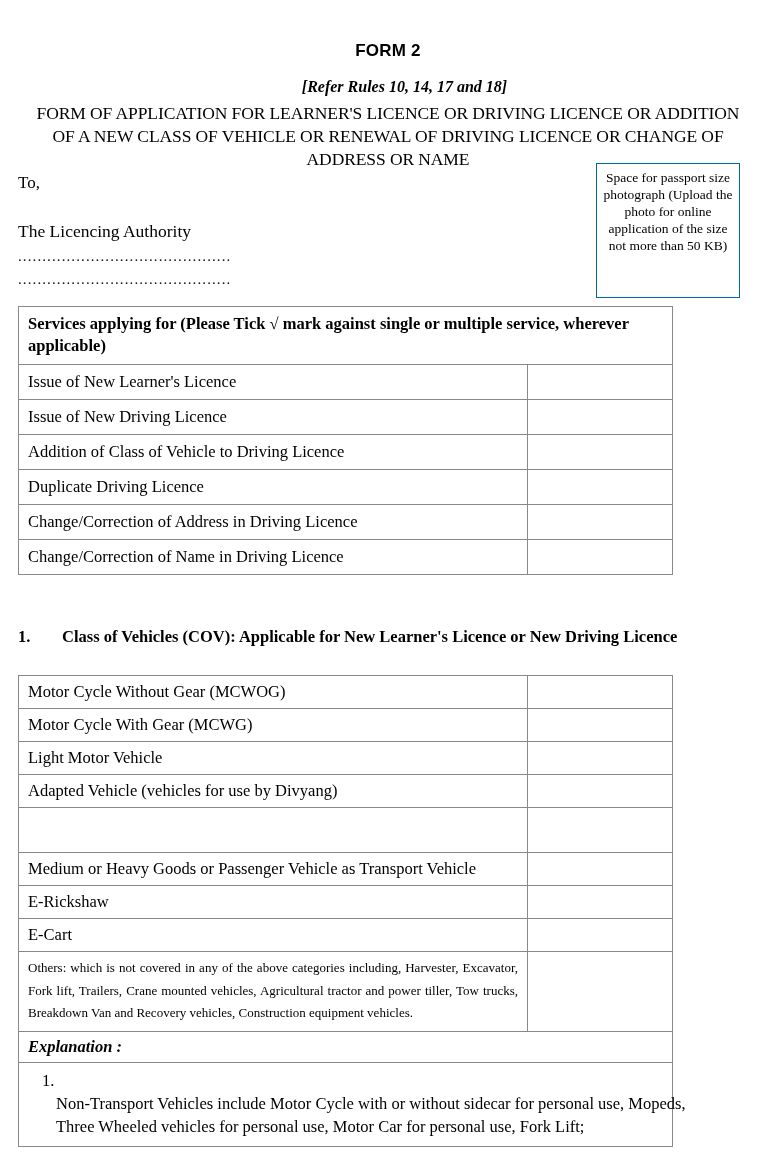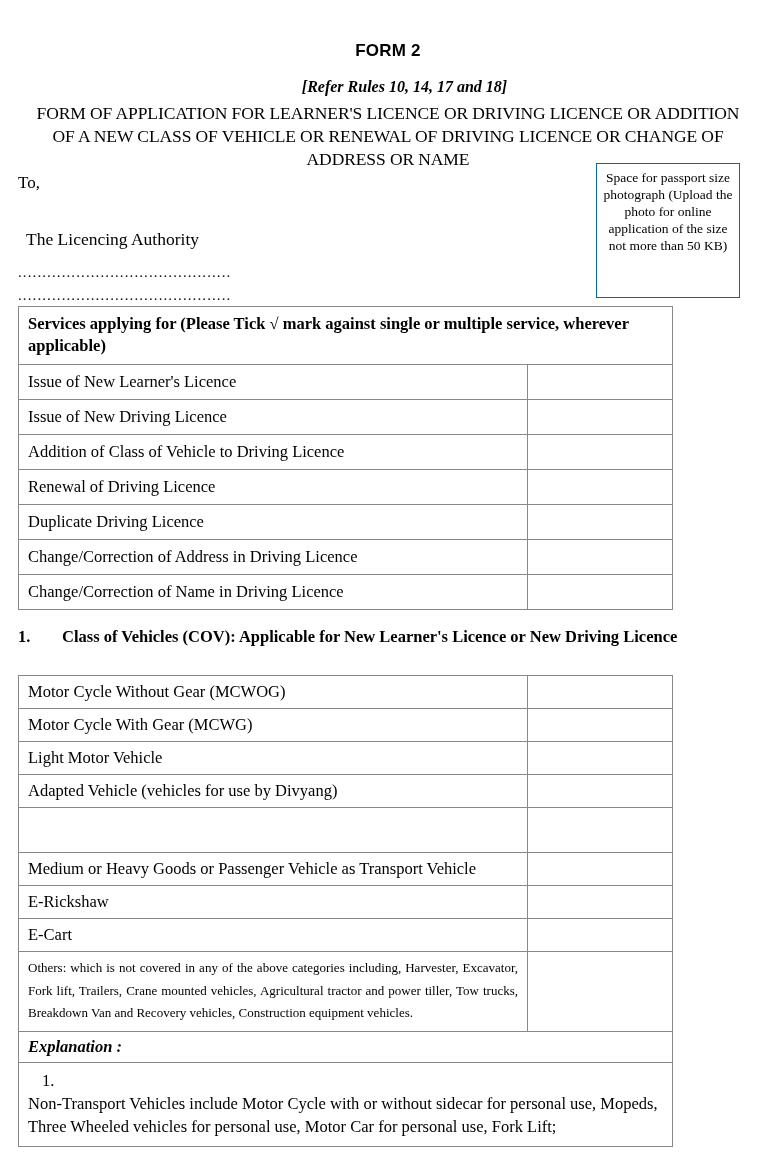--- a/index.html
+++ b/index.html
@@ -64,21 +64,21 @@
     width: 420px;
   }
   .addr-to {
     font-size: 17px;
     line-height: 22px;
     margin: 0;
   }
   .addr-authority {
     font-size: 17.5px;
     line-height: 22px;
-    margin: 8px;
+    margin: 0;
     padding-top: 26px;
   }
   .dots-line {
     font-size: 15px;
     line-height: 18px;
     letter-spacing: 1.1px;
     margin: 0;
     padding-top: 5px;
     white-space: nowrap;
     overflow: hidden;
@@ -195,20 +195,21 @@
     display: inline-block;
     width: 44px;
     vertical-align: top;
     padding-left: 14px;
     box-sizing: border-box;
   }
   .expl-item-cell .etxt {
     display: inline-block;
     width: 630px;
     vertical-align: top;
+    margin-left: 28px;
   }
 </style>
 </head>
 <body>
 
 <div class="page">
 
   <div class="form-title">FORM 2</div>
   <div class="refer-rules">[Refer Rules 10, 14, 17 and 18]</div>
   <div class="long-title">FORM OF APPLICATION FOR LEARNER'S LICENCE OR DRIVING LICENCE OR ADDITION OF A NEW CLASS OF VEHICLE OR RENEWAL OF DRIVING LICENCE OR CHANGE OF ADDRESS OR NAME</div>
@@ -238,24 +239,20 @@
         </tr>
         <tr>
           <td class="svc-row-label">Issue of New Driving Licence</td>
           <td class="svc-row-label mark-cell"></td>
         </tr>
         <tr>
           <td class="svc-row-label">Addition of Class of Vehicle to Driving Licence</td>
           <td class="svc-row-label mark-cell"></td>
         </tr>
         <tr>
-          <td class="svc-row-label">Renewal of Driving Licence</td>
-          <td class="svc-row-label mark-cell"></td>
-        </tr>
-        <tr>
           <td class="svc-row-label">Duplicate Driving Licence</td>
           <td class="svc-row-label mark-cell"></td>
         </tr>
         <tr>
           <td class="svc-row-label">Change/Correction of Address in Driving Licence</td>
           <td class="svc-row-label mark-cell"></td>
         </tr>
         <tr>
           <td class="svc-row-label">Change/Correction of Name in Driving Licence</td>
           <td class="svc-row-label mark-cell"></td>

